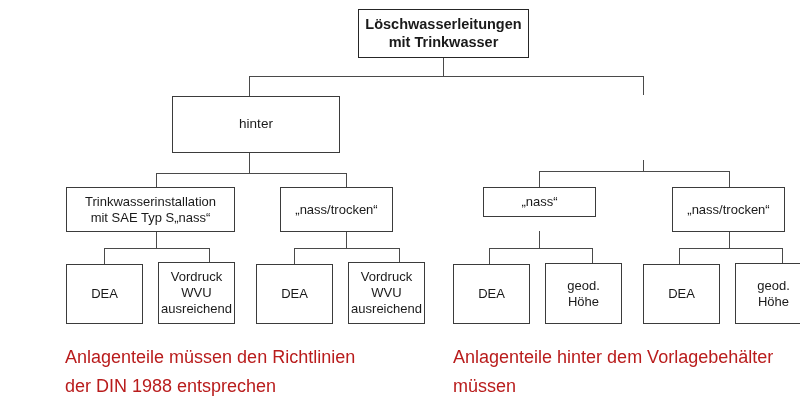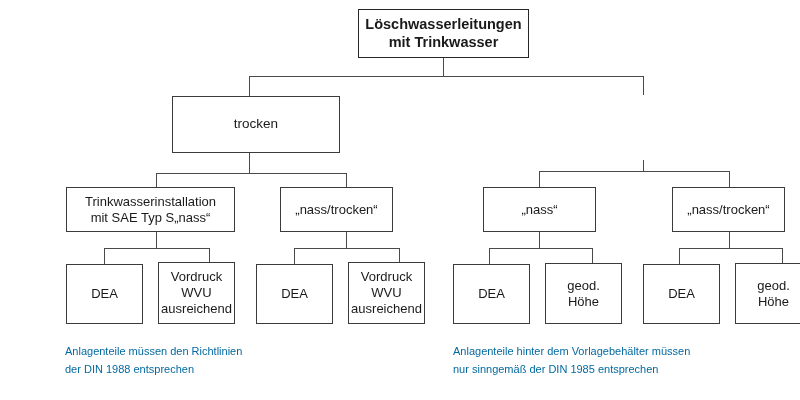--- a/index.html
+++ b/index.html
@@ -47,23 +47,23 @@
   .conn {
     position: absolute;
     background: #4a4a4a;
     z-index: 1;
   }
   .conn.v { width: 1.2px; }
   .conn.h { height: 1.2px; }
 
   .caption {
     position: absolute;
-    font-size: 11px;
+    font-size: 18px;
     line-height: 1.6;
-    color: #0369a1;
+    color: #b91c1c;
     white-space: pre-line;
     z-index: 2;
   }
 </style>
 </head>
 <body>
 
 <div id="canvas">
 
   <div class="conn v" style="left:409px; top:58px; height:19px;"></div>
@@ -100,34 +100,34 @@
   <div class="conn h" style="left:645px; top:248px; width:103px;"></div>
   <div class="conn v" style="left:645px; top:248px; height:16px;"></div>
   <div class="conn v" style="left:748px; top:248px; height:16px;"></div>
 
   <div class="node root" style="left:324px; top:9px; width:171px; height:49px;">
     <span class="label">Löschwasserleitungen
 mit Trinkwasser</span>
   </div>
 
   <div class="node level2" style="left:138px; top:96px; width:168px; height:57px;">
-    <span class="label">trocken</span>
+    <span class="label">hinter</span>
   </div>
 
 
   <div class="node level3" style="left:32px; top:187px; width:169px; height:45px;">
     <span class="label">Trinkwasserinstallation
 mit SAE Typ S„nass“</span>
   </div>
 
   <div class="node level3" style="left:246px; top:187px; width:113px; height:45px;">
     <span class="label">„nass/trocken“</span>
   </div>
 
-  <div class="node level3" style="left:449px; top:187px; width:113px; height:45px;">
+  <div class="node level3" style="left:449px; top:187px; width:113px; height:30px;">
     <span class="label">„nass“</span>
   </div>
 
   <div class="node level3" style="left:638px; top:187px; width:113px; height:45px;">
     <span class="label">„nass/trocken“</span>
   </div>
 
   <div class="node leaf" style="left:32px; top:264px; width:77px; height:60px;">
     <span class="label">DEA</span>
   </div>

